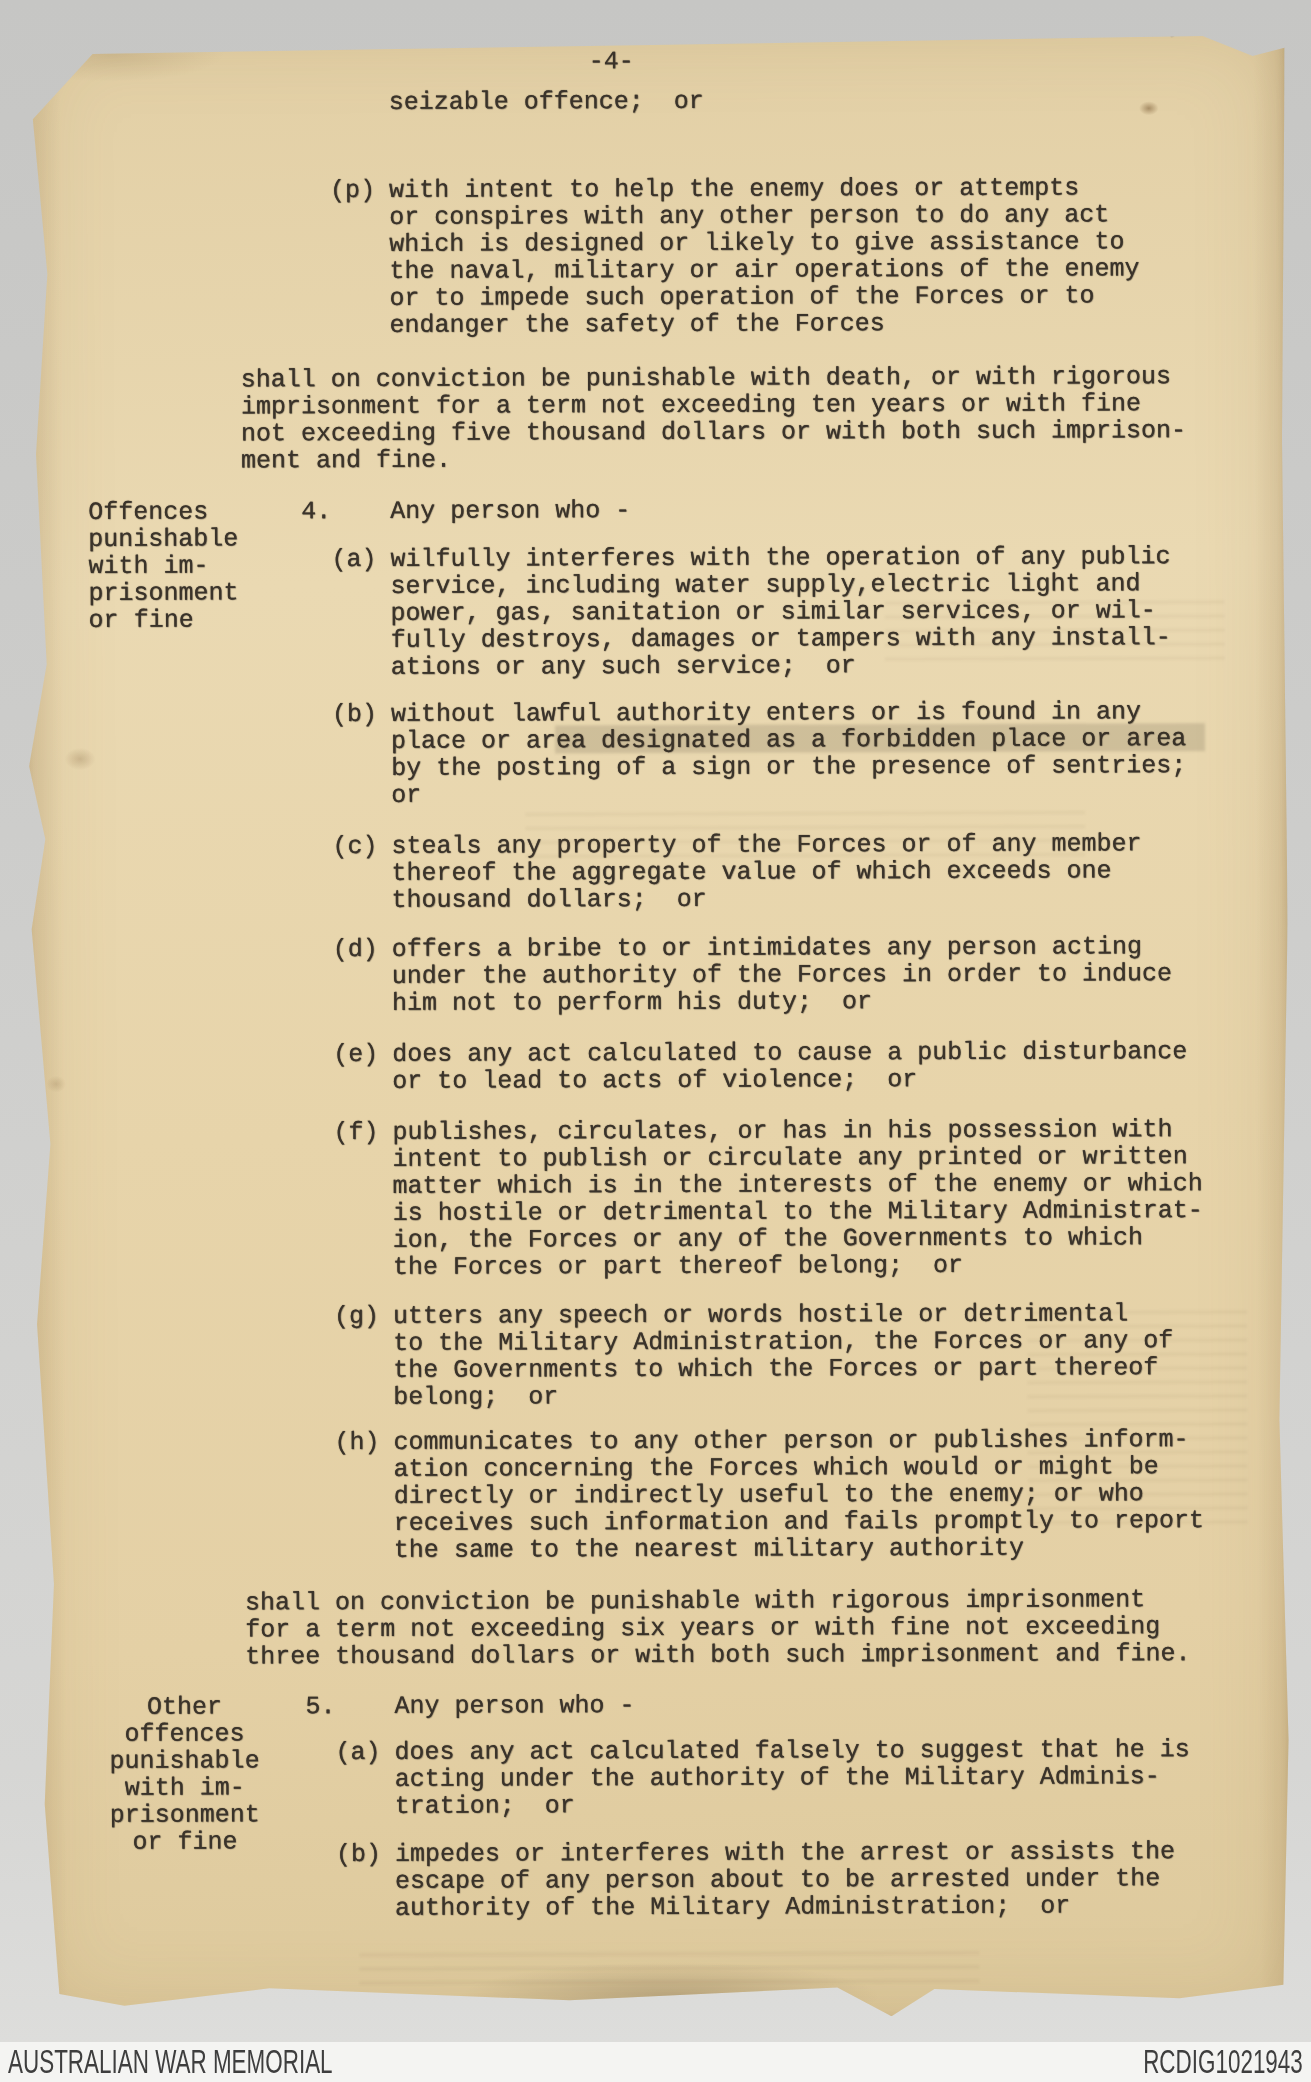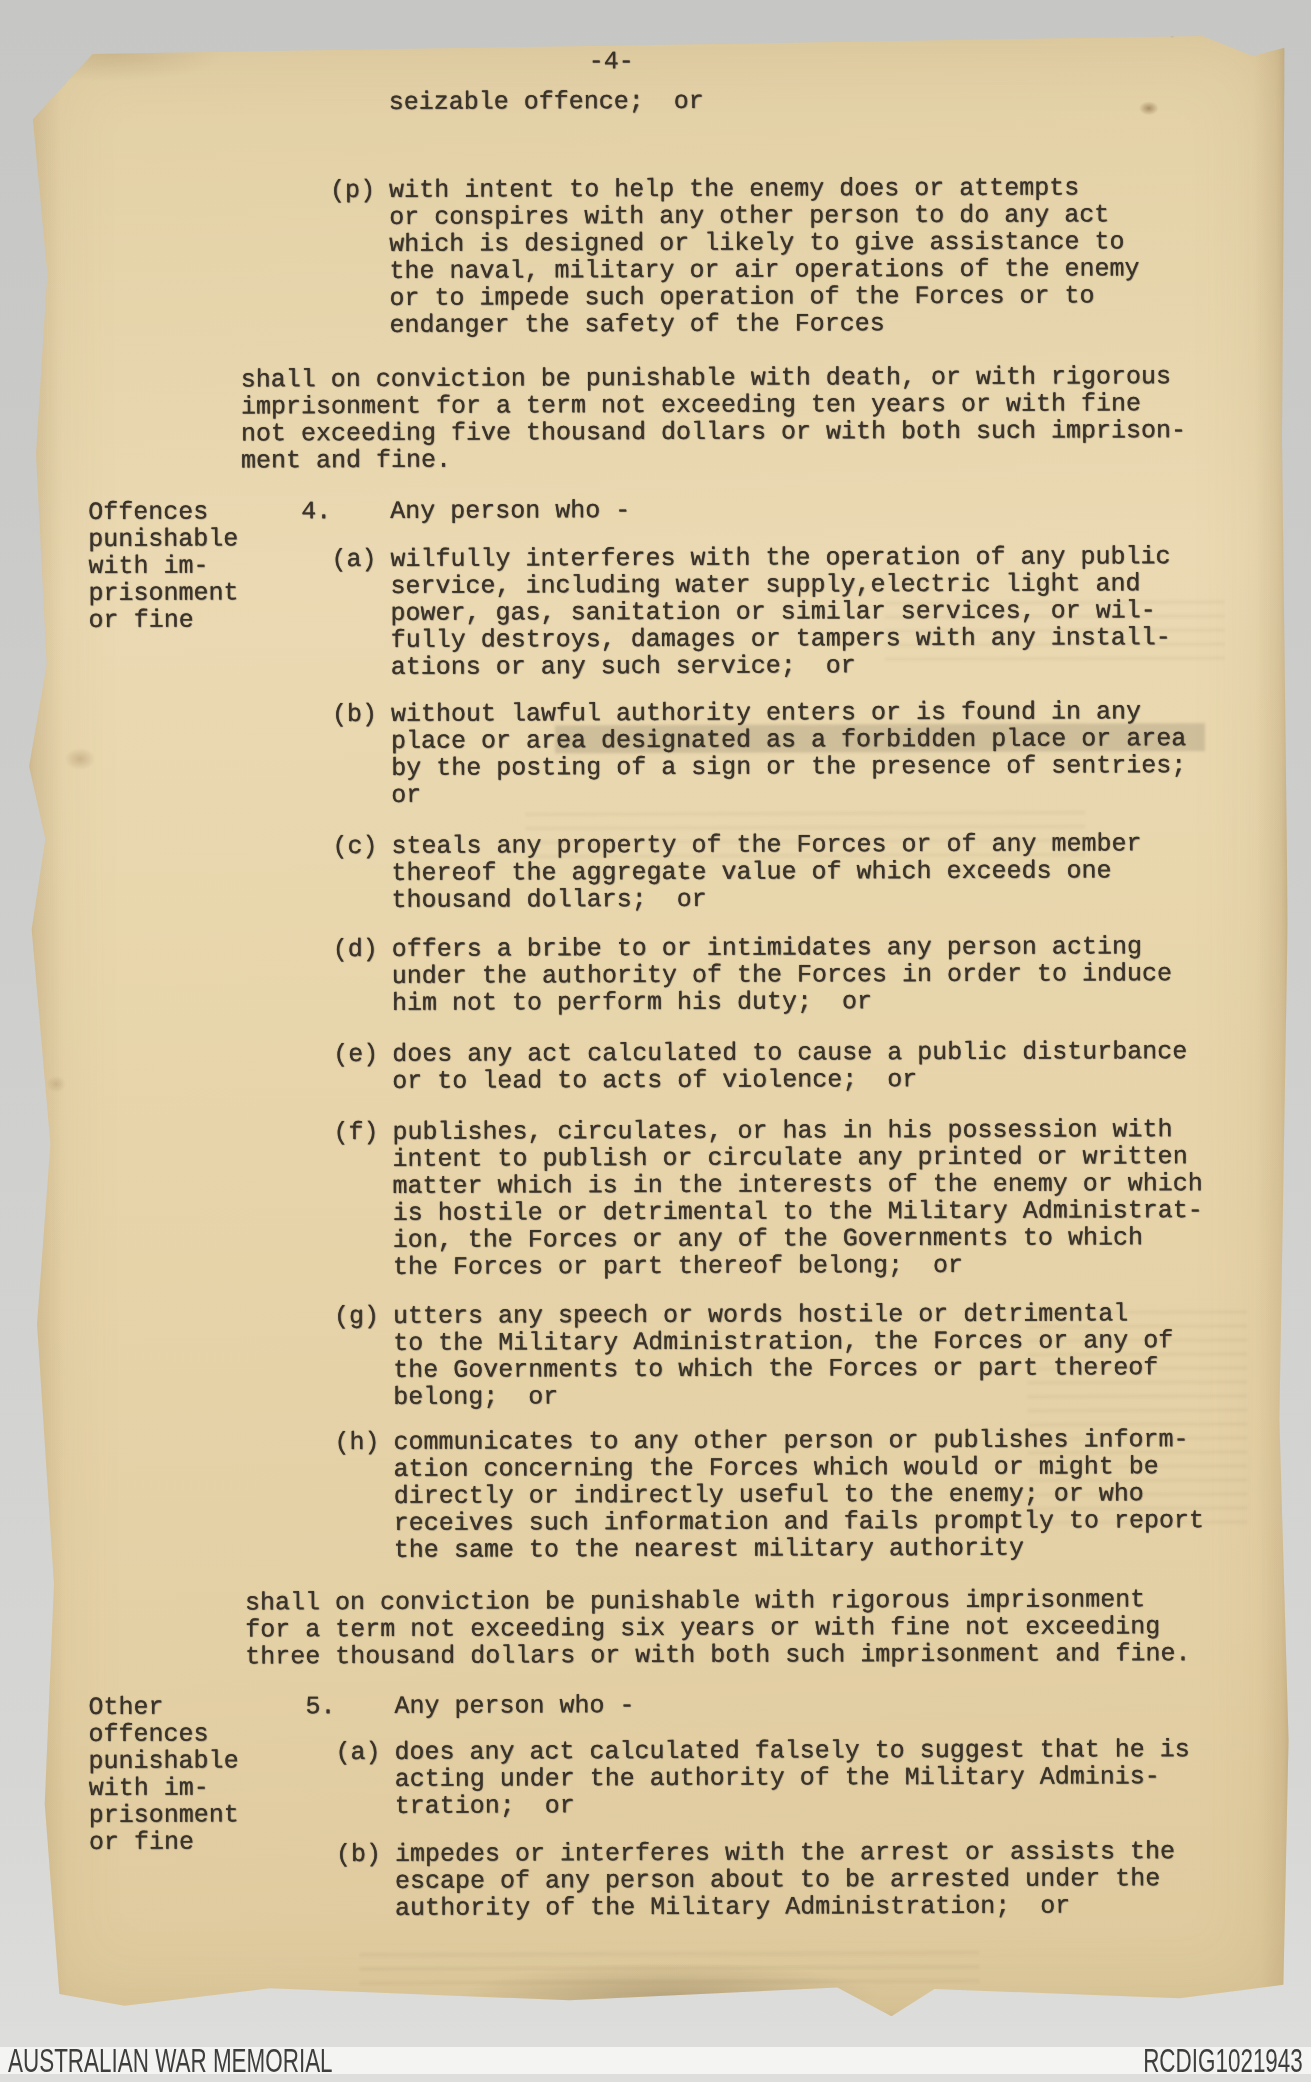--- a/index.html
+++ b/index.html
@@ -50,21 +50,21 @@
     text-shadow:0 0 1px rgba(58,51,42,.85),.6px .6px .8px rgba(58,51,42,.4);}
   
   .ghost{position:absolute;opacity:.55;filter:blur(1.2px);pointer-events:none;
     background:repeating-linear-gradient(180deg, rgba(118,102,72,.10) 0 4px, rgba(118,102,72,0) 4px 14px);}
   .smudge{position:absolute;background:rgba(40,32,20,.14);filter:blur(1.5px);pointer-events:none;}
   .corner-mark{position:absolute;left:1146px;top:0px;width:46px;height:26px;
     border:3px solid rgba(110,110,100,.45);border-color:rgba(110,110,100,.45) transparent transparent rgba(110,110,100,.35);
     border-radius:60% 40% 50% 50%;transform:rotate(24deg);filter:blur(.6px);}
   
   .footer{
-    position:absolute;left:0;bottom:8px;width:1311px;height:27px;
+    position:absolute;left:0;bottom:0;width:1311px;height:40px;
     background:#f4f4f2;display:flex;align-items:center;justify-content:space-between;gap:47px;
   }
   .footer .ftxt{
     font-family:"Liberation Sans",sans-serif;font-size:33px;font-weight:400;
     color:#3e3e3e;letter-spacing:0;white-space:nowrap;
   }
   .footer .left{margin-left:8px;transform:scaleX(.68);transform-origin:left center;}
   .footer .right{margin-right:8px;transform:scaleX(.68);transform-origin:right center;}
 </style>
 </head>
@@ -155,21 +155,21 @@
 ation concerning the Forces which would or might be
 directly or indirectly useful to the enemy; or who
 receives such information and fails promptly to report
 the same to the nearest military authority</div>
     </div>
 
     <div class="tw" style="left:217px;top:1566px;">shall on conviction be punishable with rigorous imprisonment
 for a term not exceeding six years or with fine not exceeding
 three thousand dollars or with both such imprisonment and fine.</div>
 
-    <div class="tw" style="left:60px;top:1670px;">Other
+    <div class="tw" style="left:81px;top:1670px;text-align:center;">Other
 offences
 punishable
 with im-
 prisonment
 or fine</div>
     <div class="tw" style="left:277px;top:1670px;">5.</div>
     <div class="tw" style="left:366px;top:1670px;">Any person who -</div>
 
     <div class="item" style="top:1716px;">
       <span class="lbl">(a)</span>

